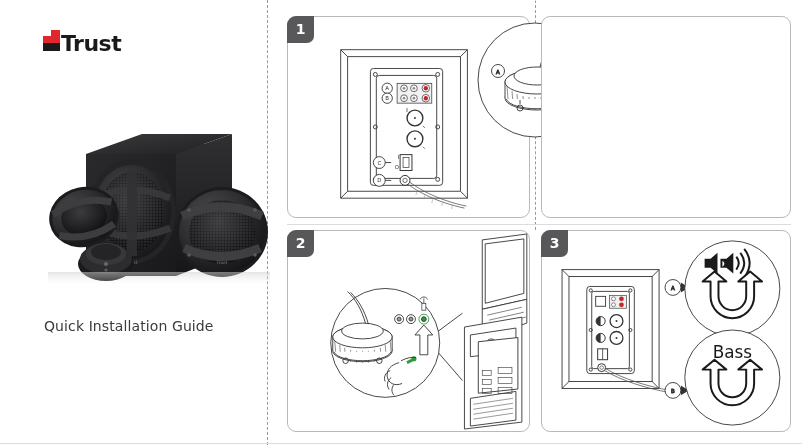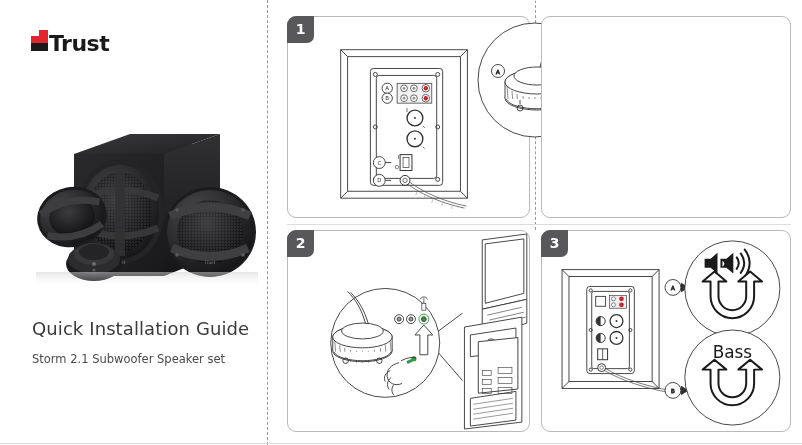--- a/index.html
+++ b/index.html
@@ -27,36 +27,36 @@
   }
   .fold-left  { left: 267px; top: 0;   height: 445px; }
   .fold-mid   { left: 535px; top: 0;   height: 230px; }
   .fold-hair  {
     position: absolute;
     border-top: 1px solid #dcdcdc;
     height: 0;
   }
 
   
-  .cover { position: absolute; left: 0; top: 0; width: 267px; height: 314px; }
+  .cover { position: absolute; left: 12px; top: 0; width: 267px; height: 314px; }
 
   .logo { position: absolute; left: 31px; top: 30px; height: 26px; }
   .logo svg { display: block; }
 
   .product-shot {
     position: absolute;
     left: 36px; top: 112px;
     width: 222px; height: 175px;
   }
   .product-shot svg { display:block; }
 
   .cover-title {
     position: absolute;
     left: 32px; top: 318px;
-    font-size: 18px;
+    font-size: 14px;
     font-weight: 400;
     color: #3b3b3b;
     letter-spacing: .1px;
     white-space: nowrap;
   }
   .cover-subtitle {
     position: absolute;
     left: 32px; top: 352px;
     font-size: 11.5px;
     font-weight: 400;
@@ -231,21 +231,20 @@
           <ellipse cx="58" cy="140" rx="15" ry="8" fill="#242426"></ellipse>
           <circle cx="58" cy="152" r="2" fill="#6b6b6d"></circle>
           <circle cx="58" cy="158" r="1.6" fill="#5b5b5d"></circle>
         </g>
 
         <rect x="0" y="160" width="222" height="15" fill="url(#floorG)"></rect>
       </svg>
     </div>
 
     <div class="cover-title">Quick Installation Guide</div>
-    <div class="cover-subtitle">Storm 2.1 Subwoofer Speaker set</div>
   </div>
 
   <div class="panel panel-1">
     <div class="step-badge">1</div>
 
     <div class="art">
       <svg viewBox="0 0 243 202">
         <g fill="none" stroke="#333" stroke-width="0.9" stroke-linejoin="round">
 
           <rect x="53" y="32" width="128" height="150"></rect>

